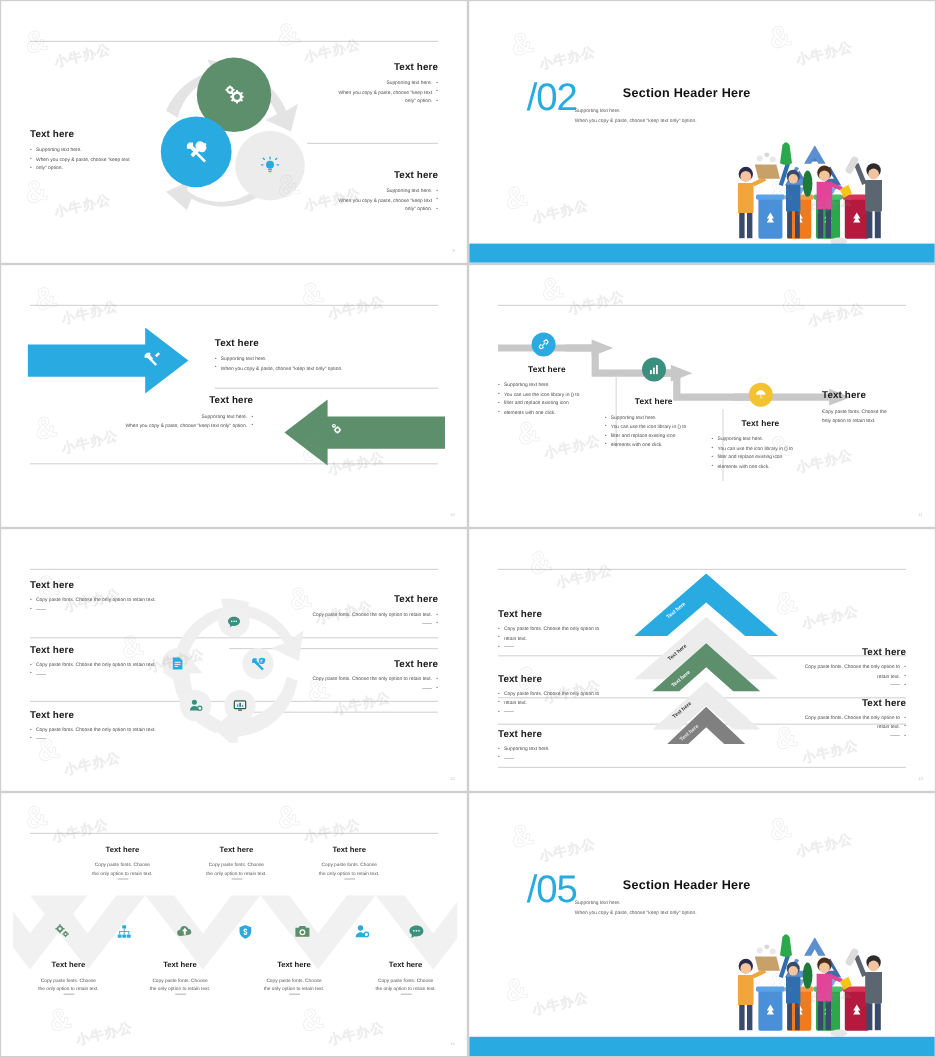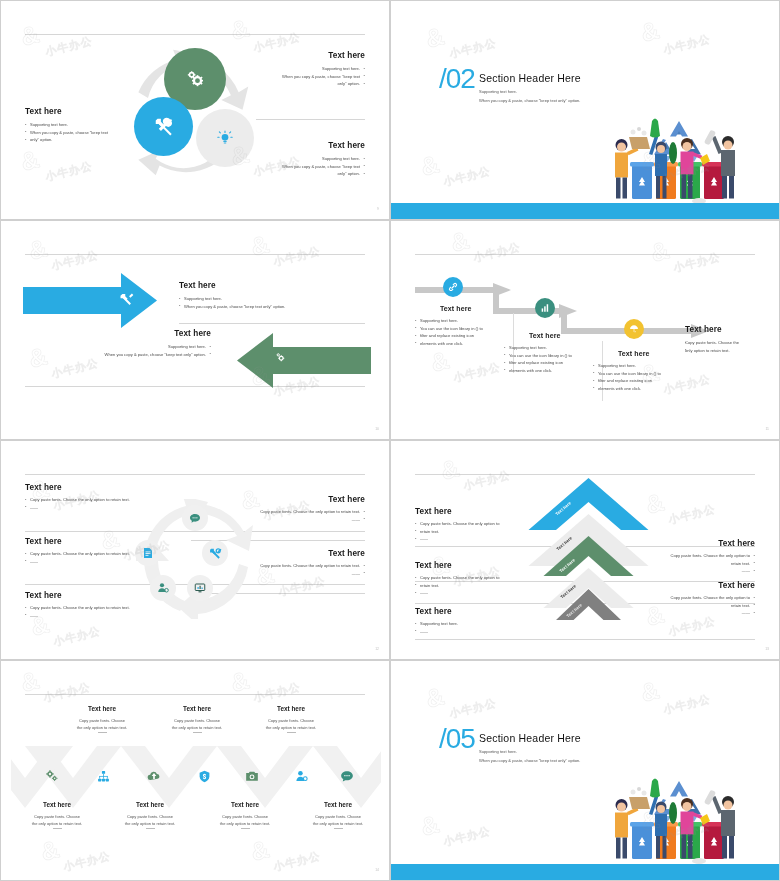--- a/index.html
+++ b/index.html
@@ -46,22 +46,22 @@
   .bul.r div{ padding-left:0; padding-right:5px; }
   .bul.r div:before{ left:auto; right:0; }
   .pno { position:absolute; right:10px; bottom:8px; font-size:3.4px; color:#c2c2c2;}
   .rt{ text-align:right;}
 
   
   .s1-c { position:absolute; border-radius:50%; display:flex; align-items:center; justify-content:center;}
   .arrowcirc{ position:absolute; left:120px; top:45px; width:135px; height:135px; }
 
   
-  .sec-num { position:absolute; font-size:28px; color:#29ABE2; font-weight:300; letter-spacing:-1px; line-height:1;}
-  .sec-title { position:absolute; font-size:10.5px; font-weight:normal; color:#111; letter-spacing:.2px;}
+  .sec-num { position:absolute; font-size:32px; color:#29ABE2; font-weight:300; letter-spacing:-1px; line-height:1;}
+  .sec-title { position:absolute; font-size:10.5px; font-weight:bold; color:#111; letter-spacing:.2px;padding-left:40px;}
   .sec-sub { position:absolute; font-size:4.1px; color:#555; line-height:2.2;}
   .blue-band{ position:absolute; left:0; right:0; bottom:0; height:16px; background:#29ABE2;}
 
   
   .bigarrow{ position:absolute; }
 
   
   .node { position:absolute; width:20px; height:20px; border-radius:50%; display:flex;align-items:center;justify-content:center;}
   .vline{ position:absolute; width:1px; background:#dcdcdc;}
 

